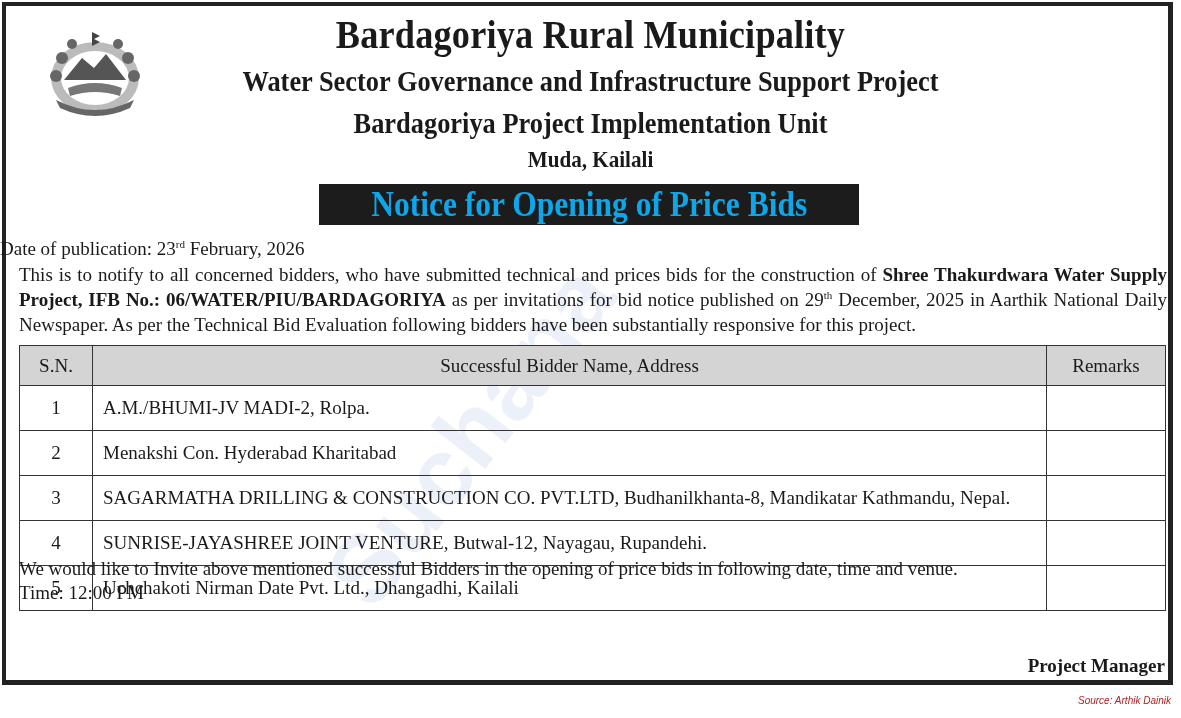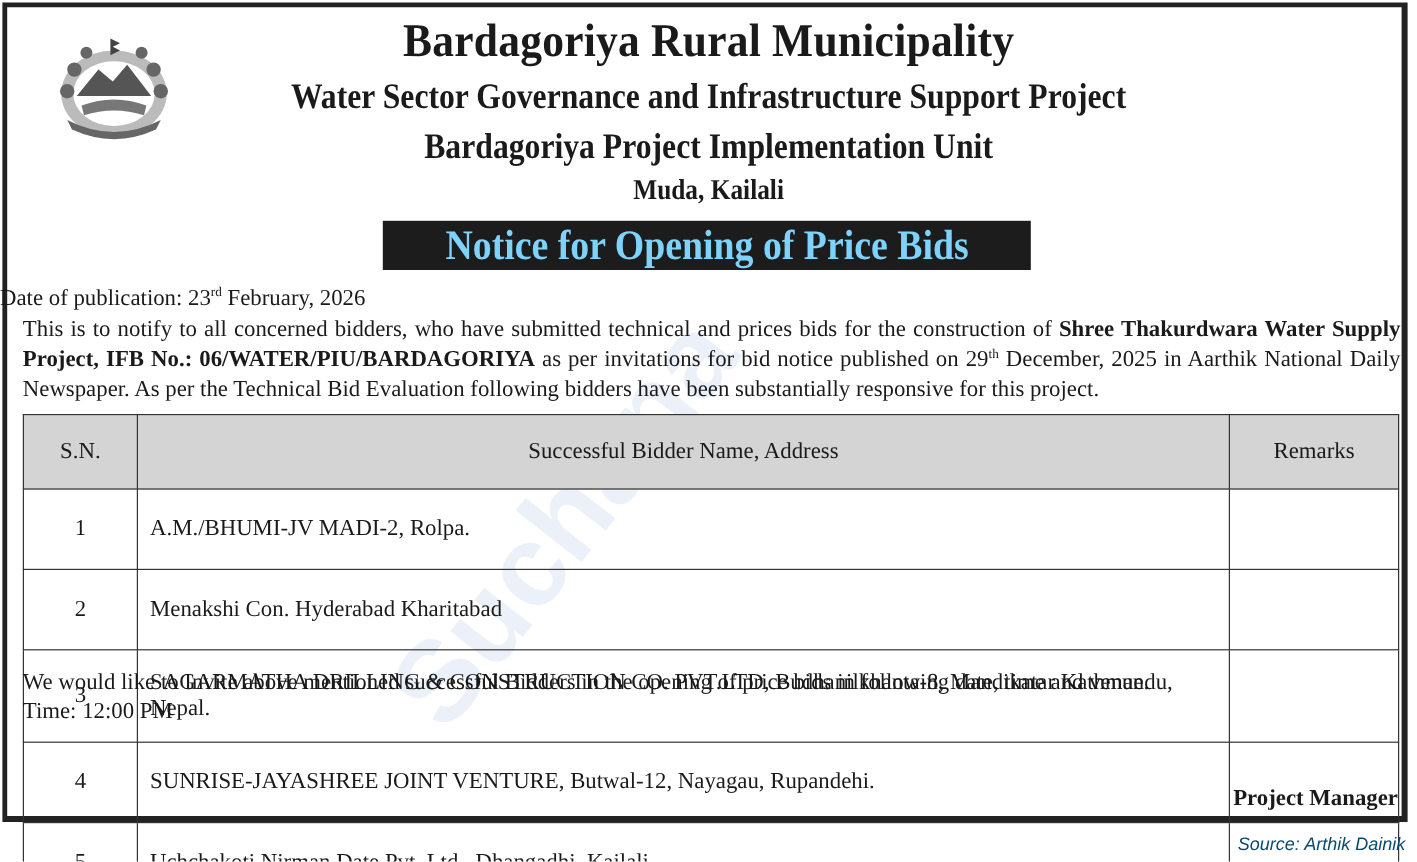--- a/index.html
+++ b/index.html
@@ -15,43 +15,43 @@
   .h1 {
     position: absolute; left: 0; right: 0; top: 12px; text-align: center;
     font-weight: bold; font-size: 39px; letter-spacing: 0.2px;
     transform: scaleX(0.93); transform-origin: center;
   }
   .h2 { position: absolute; left: 0; right: 0; top: 64px; text-align: center; font-weight: bold; font-size: 30px; transform: scaleX(0.88); }
   .h3 { position: absolute; left: 0; right: 0; top: 106px; text-align: center; font-weight: bold; font-size: 30px; transform: scaleX(0.88); }
   .h4 { position: absolute; left: 0; right: 0; top: 146px; text-align: center; font-weight: bold; font-size: 24px; transform: scaleX(0.88); }
   .banner {
     position: absolute; left: 319px; top: 184px; width: 540px; height: 41px; background: #1c1c1c;
-    color: #7dd3fc; font-weight: bold; font-size: 35px; text-align: center; line-height: 41px;
+    color: #0ea5e9; font-weight: bold; font-size: 35px; text-align: center; line-height: 41px;
   }
   .banner span { display: inline-block; transform: scaleX(0.9); }
   .pubdate { position: absolute; left: 0; right: 0; top: 238px; text-align: left; font-size: 19px; }
   sup { font-size: 11px; vertical-align: 7px; line-height: 0; }
   .intro {
     position: absolute; left: 19px; width: 1148px; top: 262px; font-size: 19px; line-height: 25px;
     text-align: justify; text-align-last: left;
   }
   .intro b { font-weight: bold; }
   table {
     position: absolute; left: 19px; top: 345px; width: 1147px; border-collapse: collapse; font-size: 19px;
   }
-  th, td { border: 1.5px solid #333; padding: 16px; height: 34px; }
+  th, td { border: 1.5px solid #333; padding: 5px; height: 34px; }
   th { background: #d4d4d4; font-weight: normal; height: 29px; }
   td.sn { text-align: center; width: 62px; }
   td.name { padding-left: 10px; }
   td.rem { width: 108px; }
   .footer { position: absolute; left: 19px; top: 557px; font-size: 19px; line-height: 24px; }
   .sign { position: absolute; right: 16px; top: 655px; font-weight: bold; font-size: 19px; }
   .source {
     position: absolute; right: 10px; top: 695px; font-family: "Liberation Sans", sans-serif;
-    font-style: italic; font-size: 15px; color: #0c4a6e;
+    font-style: italic; font-size: 10px; color: #b91c1c;
   }
   .wm { position: absolute; font-family: "Liberation Sans", sans-serif; font-weight: bold; color: rgba(60,110,200,0.10);
     font-size: 96px; left: 270px; top: 380px; transform: rotate(-52deg); pointer-events: none; }
 </style>
 </head>
 <body>
 
 <div class="frame"></div>
 
 <div class="wm">Suchana</div>

